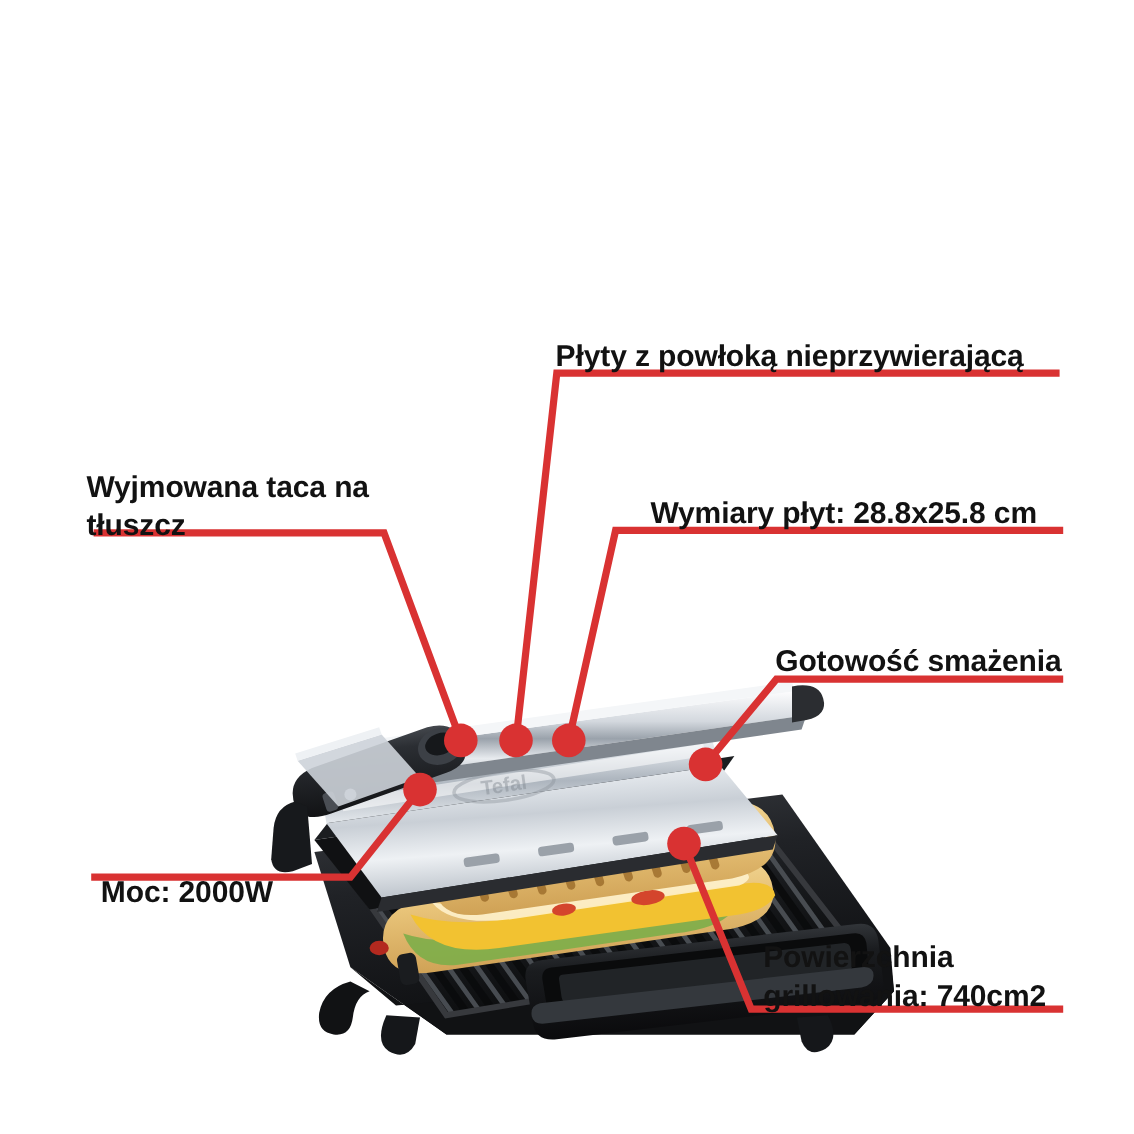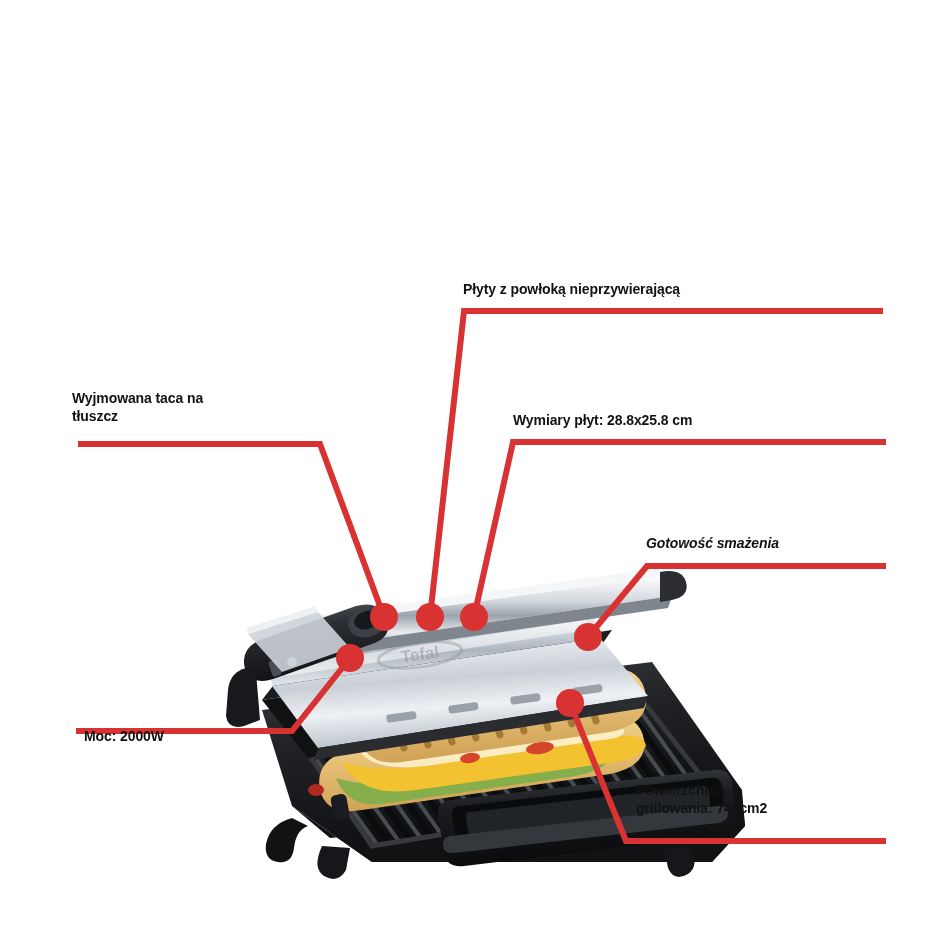--- a/index.html
+++ b/index.html
@@ -30,30 +30,30 @@
     position: absolute;
     top: 0; left: 0;
     width: 945px;
     height: 945px;
     z-index: 3;
   }
   .callout-label {
     position: absolute;
     font-family: "Liberation Sans", sans-serif;
     font-weight: bold;
-    font-size: 14px;
+    font-size: 25px;
     line-height: 1.28;
     color: #121212;
     letter-spacing: -0.1px;
     white-space: pre-line;
   }
   .lbl-tray      { left: 72px;  top: 390px; }
   .lbl-coating   { left: 463px; top: 281px; }
-  .lbl-dims      { left: 513px; top: 412px; }
-  .lbl-ready     { left: 646px; top: 535px; font-style: italic; }
+  .lbl-dims      { left: 542px; top: 412px; }
+  .lbl-ready     { left: 646px; top: 535px; }
   .lbl-power     { left: 84px;  top: 704px; margin-top: 24px; }
   .lbl-surface   { left: 636px; top: 782px; }
 </style>
 </head>
 <body>
 
 <div id="canvas">
 
   <svg id="product-svg" viewBox="0 0 945 945">
     <defs>

